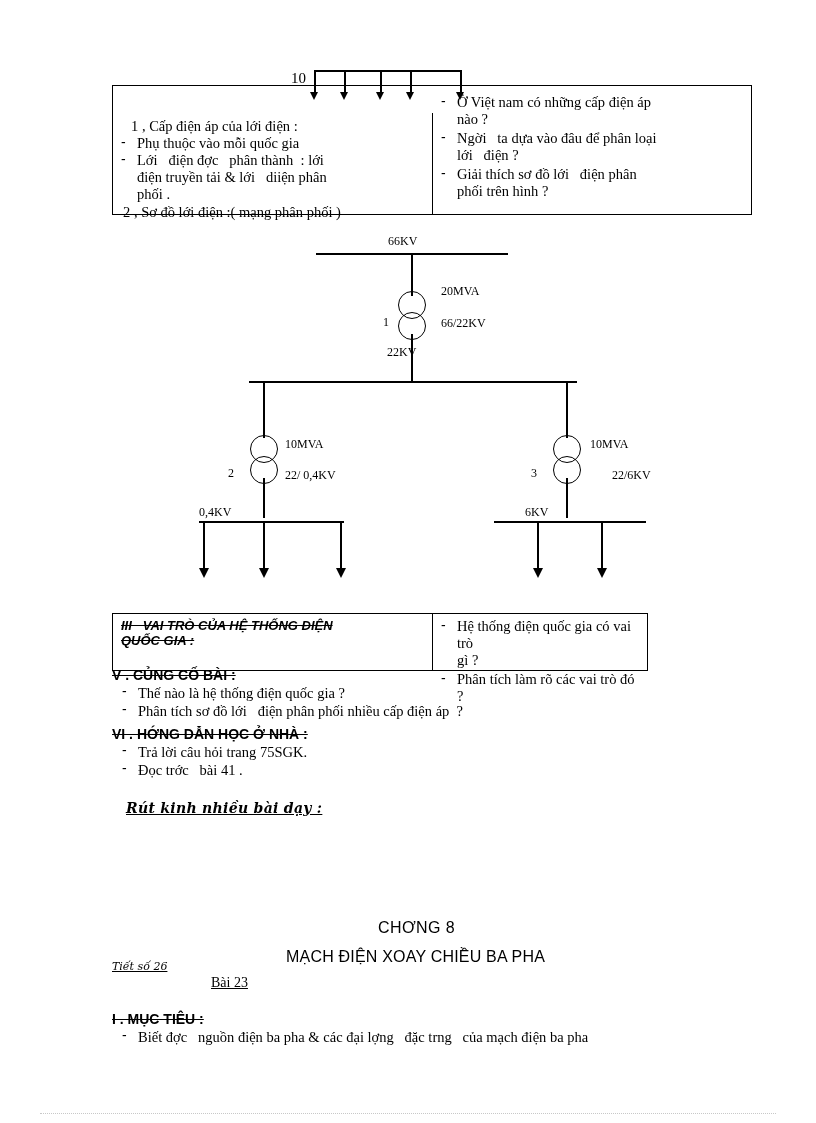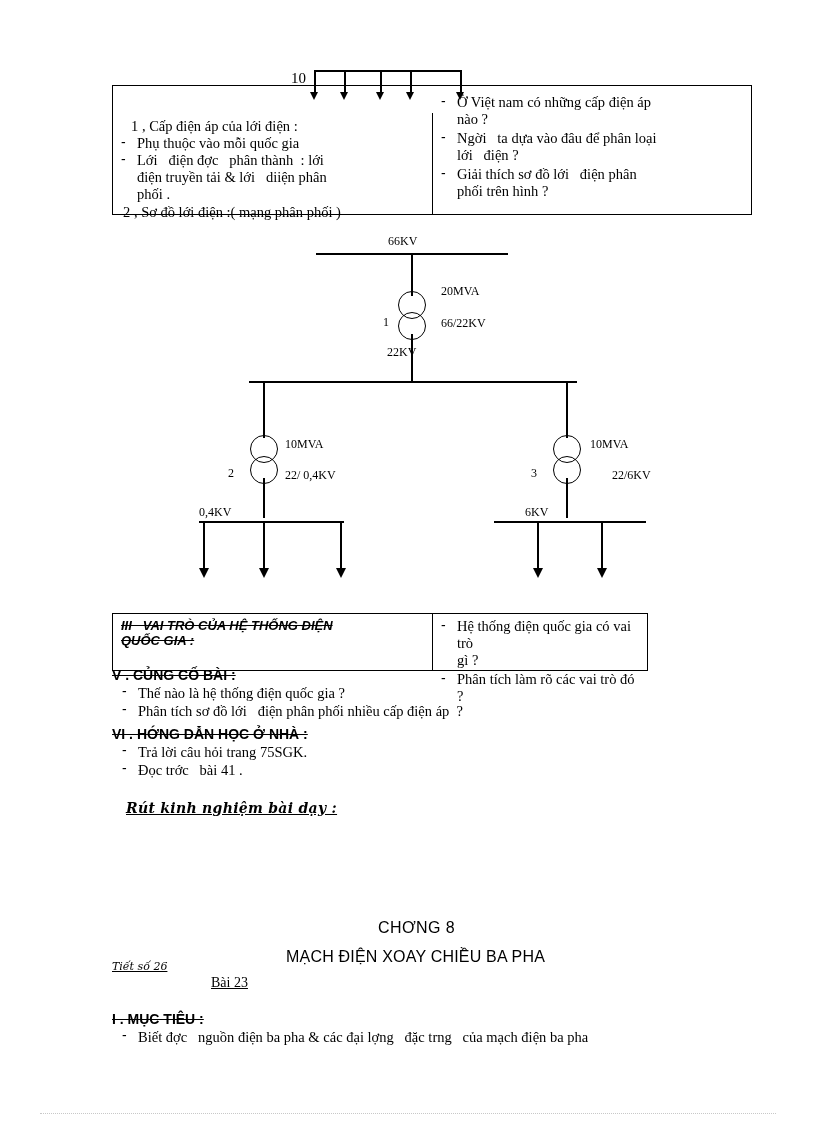--- a/index.html
+++ b/index.html
@@ -360,21 +360,21 @@
     <div class="bullet-row">
       <div class="bullet-mark">-</div>
       <div class="serif-line">Trả lời câu hỏi trang 75SGK.</div>
     </div>
     <div class="bullet-row">
       <div class="bullet-mark">-</div>
       <div class="serif-line">Đọc trớc   bài 41 .</div>
     </div>
   </div>
 
-  <div class="script-note" style="left:126px; top:800px;">Rút kinh nghiệm bài dạy :</div>
+  <div class="script-note" style="left:126px; top:800px;">Rút kinh nhiều bài dạy :</div>
 
   <div class="chuong" style="left:378px; top:919px;">CHƠNG   8</div>
   <div class="chuong-sub" style="left:286px; top:948px;text-align:right;">MẠCH ĐIỆN XOAY CHIỀU BA PHA</div>
   <div class="script-small" style="left:112px; top:960px;">Tiết số 26</div>
   <div class="bai-label" style="left:211px; top:975px;">Bài 23</div>
 
   <div class="sec-head" style="left:112px; top:1011px;">I . MỤC TIÊU :</div>
   <div class="sec-list" style="left:122px; top:1028px; width:660px;">
     <div class="bullet-row">
       <div class="bullet-mark">-</div>

